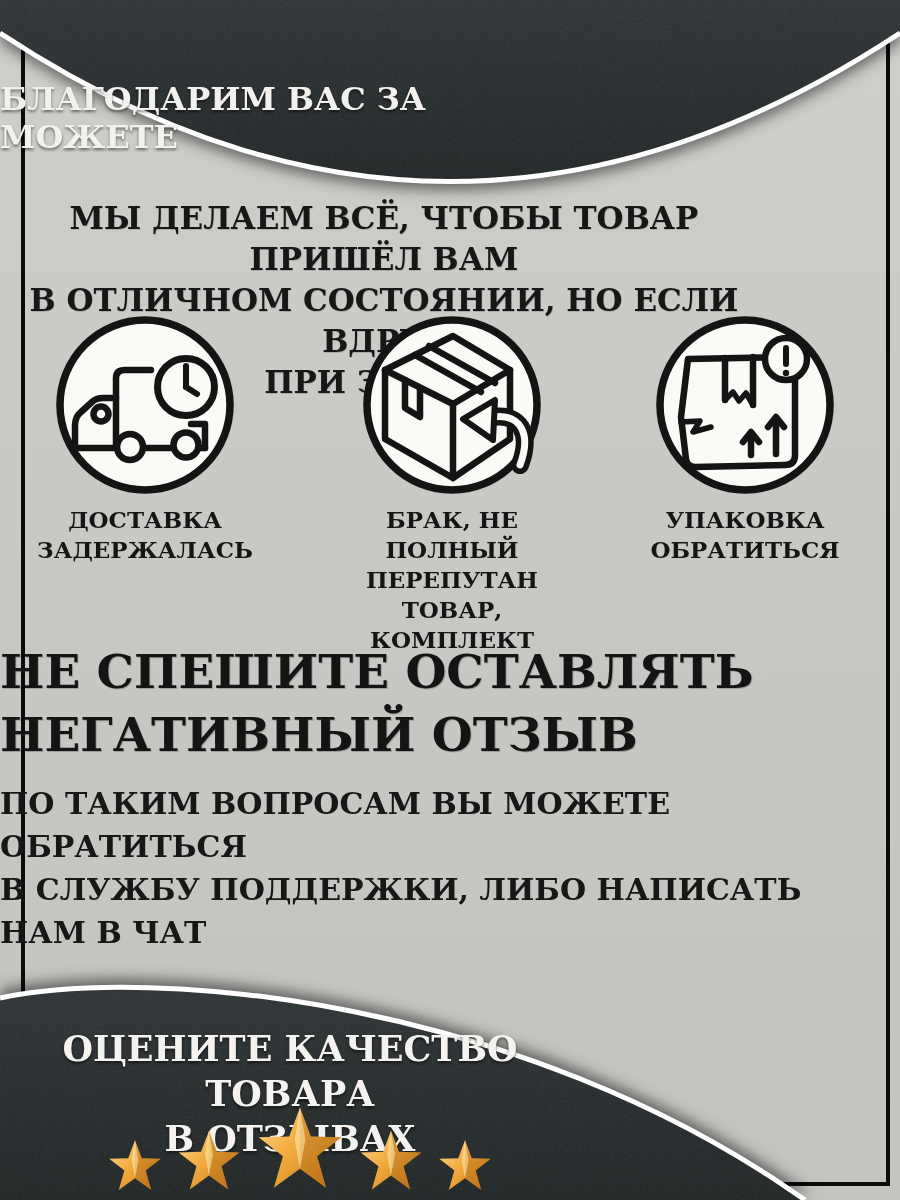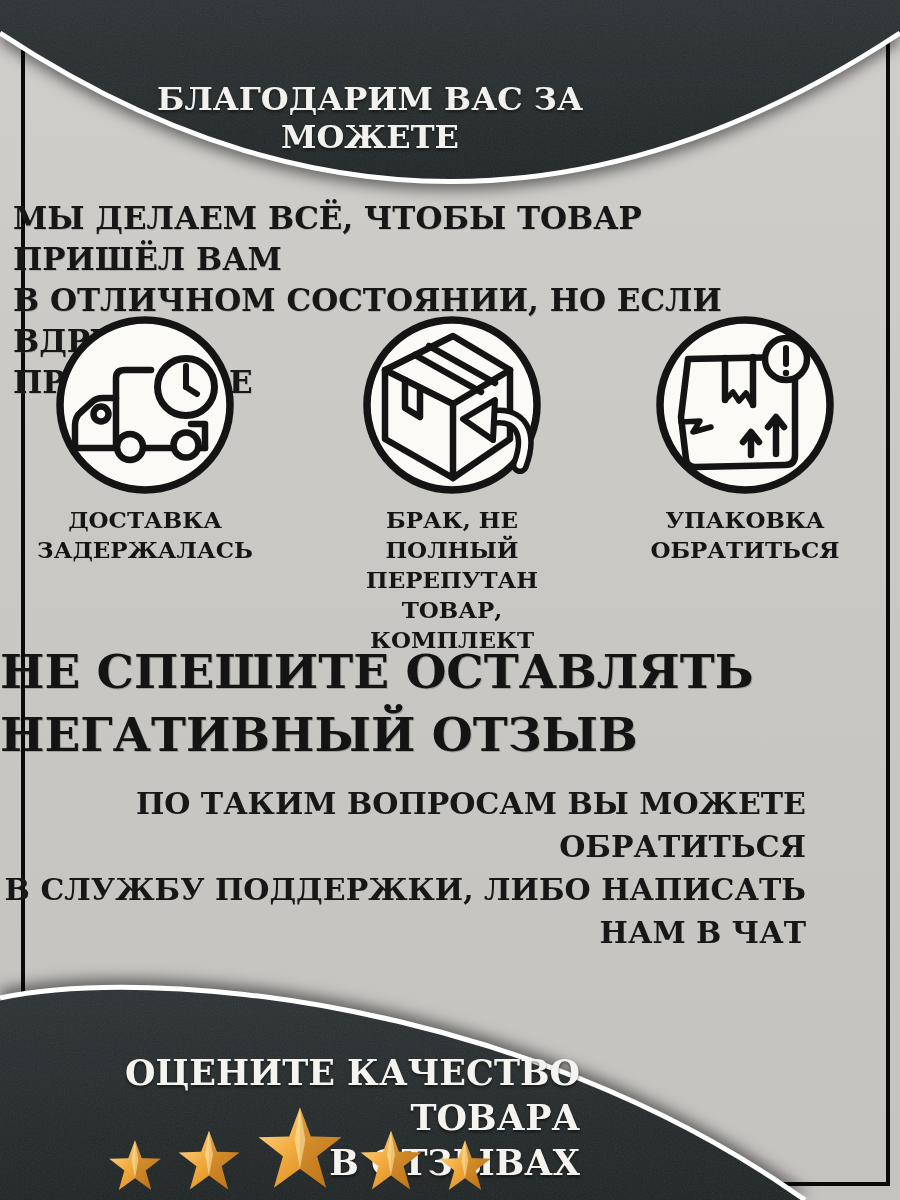--- a/index.html
+++ b/index.html
@@ -12,41 +12,41 @@
   .frame{position:absolute;left:21px;top:-8px;width:869px;height:1194px;
     border:4px solid #0b0b0b;box-sizing:border-box;}
   
   .blob{position:absolute;left:0;}
   .blob-top{top:0;filter:drop-shadow(0 6px 7px rgba(0,0,0,.5));}
   .blob-bottom{top:958px;filter:drop-shadow(0 -6px 7px rgba(0,0,0,.5));}
   
   .hdr-title{position:absolute;top:22px;left:0;width:900px;text-align:center;
     font-size:44px;letter-spacing:1.5px;color:#e9a441;
     text-shadow:0 2px 4px rgba(0,0,0,.55);}
-  .hdr-sub{position:absolute;top:80px;left:0;width:740px;text-align:center;
+  .hdr-sub{position:absolute;top:80px;left:0;width:740px;
     font-size:32px;line-height:38px;color:#f2f1ee;
     text-shadow:0 2px 3px rgba(0,0,0,.5);}
   
-  .intro{position:absolute;top:198px;left:13px;width:760px;
+  .intro{position:absolute;top:198px;left:4px;width:760px;text-align:center;
     font-size:31px;line-height:41px;color:#171717;
     text-shadow:0.5px 0.5px 0 rgba(80,80,80,.25);}
   .issues{position:absolute;top:315px;left:0;width:900px;height:280px;}
   .issue-col{position:absolute;width:260px;text-align:center;}
   .issue-col .badge-svg{display:block;margin:0 auto;}
   .issue-caption{margin-top:10px;font-size:23px;line-height:30px;color:#151515;}
   .col-0{left:15px;} .col-1{left:322px;} .col-2{left:615px;}
   .warning{position:absolute;top:640px;left:0;width:900px;text-align:left;
     font-size:47px;line-height:63px;color:#141414;
     text-shadow:1px 1px 0 rgba(70,70,70,.3);}
-  .support{position:absolute;top:782px;left:0;width:806px;text-align:right;
+  .support{position:absolute;top:782px;left:0;width:806px;text-align:left;
     font-size:30px;line-height:43px;color:#171717;}
   
-  .ftr-text{position:absolute;top:1026px;left:0;width:580px;text-align:right;
+  .ftr-text{position:absolute;top:1026px;left:0;width:580px;text-align:center;
     font-size:35px;line-height:45px;color:#f4f3f0;
-    text-shadow:0 2px 3px rgba(0,0,0,.55);margin-top:24px;}
+    text-shadow:0 2px 3px rgba(0,0,0,.55);}
   .stars{position:absolute;top:1098px;left:100px;width:400px;height:96px;
     display:flex;align-items:flex-end;justify-content:center;gap:13px;}
   .star{display:block;}
   .star.s1,.star.s5{width:56px;height:56px;}
   .star.s2,.star.s4{width:66px;height:66px;}
   .star.s3{width:90px;height:90px;}
   .line{display:block;}
 </style>
 </head>
 <body>

